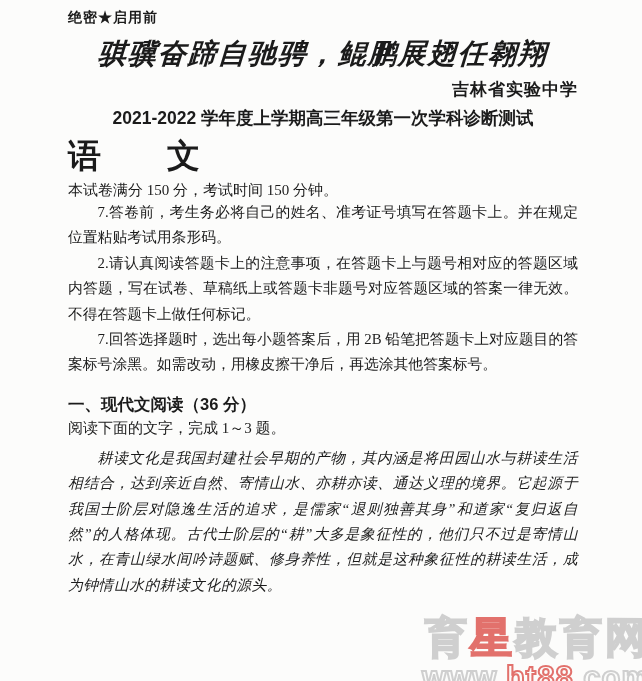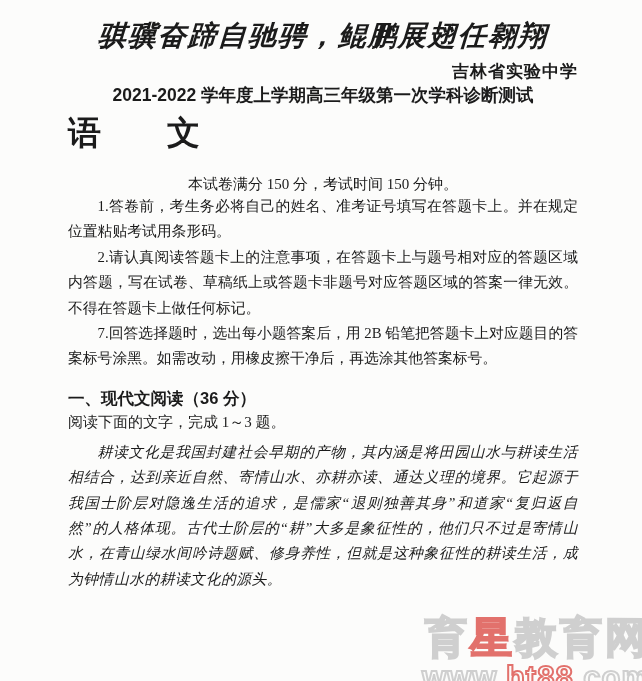--- a/index.html
+++ b/index.html
@@ -35,35 +35,35 @@
   }
   .school {
     margin-top: 5px;
     text-align: right;
     font-family: "Liberation Sans", sans-serif;
     font-weight: bold;
     font-size: 17px;
     letter-spacing: 1px;
   }
   .exam-title {
+    margin-top: 5px;
     text-align: center;
     font-family: "Liberation Sans", sans-serif;
     font-weight: bold;
     font-size: 17.5px;
   }
   .subject {
     margin-top: 6px;
     font-family: "Liberation Sans", sans-serif;
     font-weight: bold;
     font-size: 33px;
     line-height: 40px;
   }
   .exam-info {
-    margin-top: 22px;
-    text-align: center;
+    margin-top: 5px;
     font-size: 15px;
   }
   .notice-heading {
     margin-top: 13px;
     font-family: "Liberation Sans", sans-serif;
     font-weight: bold;
     font-size: 15px;
   }
   .notice p {
     margin: 0;
@@ -118,33 +118,34 @@
     .wm-gray { color: #d6d6d6; }
     .wm-red  { color: #e8918d; }
   }
 </style>
 </head>
 <body>
 
 <div class="page">
   <div class="inner">
 
+    <div class="classification">绝密★启用前</div>
 
     <div class="motto">骐骥奋蹄自驰骋，鲲鹏展翅任翱翔</div>
 
     <div class="school">吉林省实验中学</div>
 
     <div class="exam-title">2021-2022 学年度上学期高三年级第一次学科诊断测试</div>
 
     <div class="subject">语　　文</div>
 
     <div class="exam-info">本试卷满分 150 分，考试时间 150 分钟。</div>
 
     <div class="notice">
-      <p>1.答卷前，考生务必将自己的姓名、准考证号填写在答题卡上。并在规定位置粘贴考试用条形码。</p>
+      <p>7.答卷前，考生务必将自己的姓名、准考证号填写在答题卡上。并在规定位置粘贴考试用条形码。</p>
       <p>2.请认真阅读答题卡上的注意事项，在答题卡上与题号相对应的答题区域内答题，写在试卷、草稿纸上或答题卡非题号对应答题区域的答案一律无效。不得在答题卡上做任何标记。</p>
       <p>7.回答选择题时，选出每小题答案后，用 2B 铅笔把答题卡上对应题目的答案标号涂黑。如需改动，用橡皮擦干净后，再选涂其他答案标号。</p>
     </div>
 
     <div class="section-heading">一、现代文阅读（36 分）</div>
 
 
     <div class="instruction">阅读下面的文字，完成 1～3 题。</div>
 
     <div class="passage">

